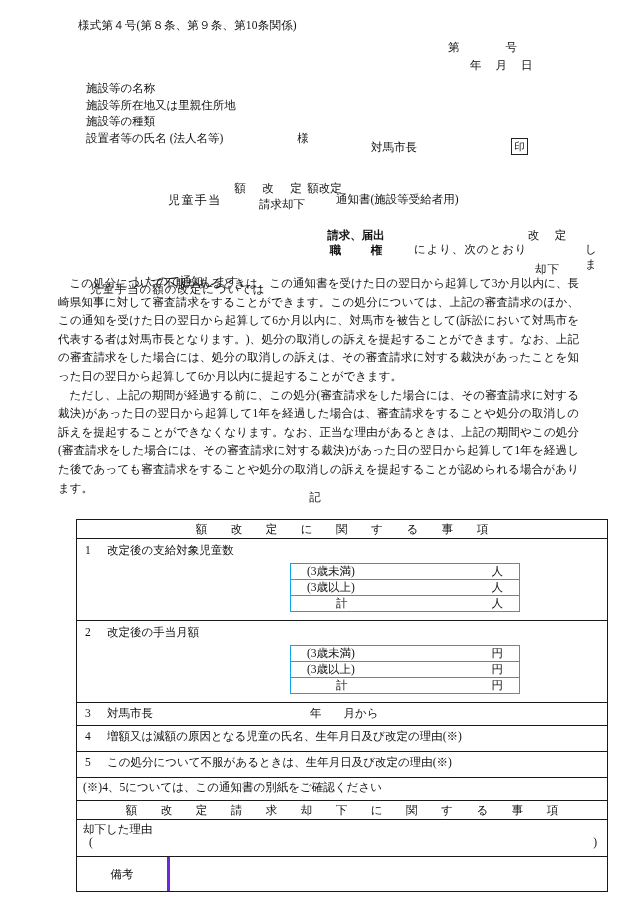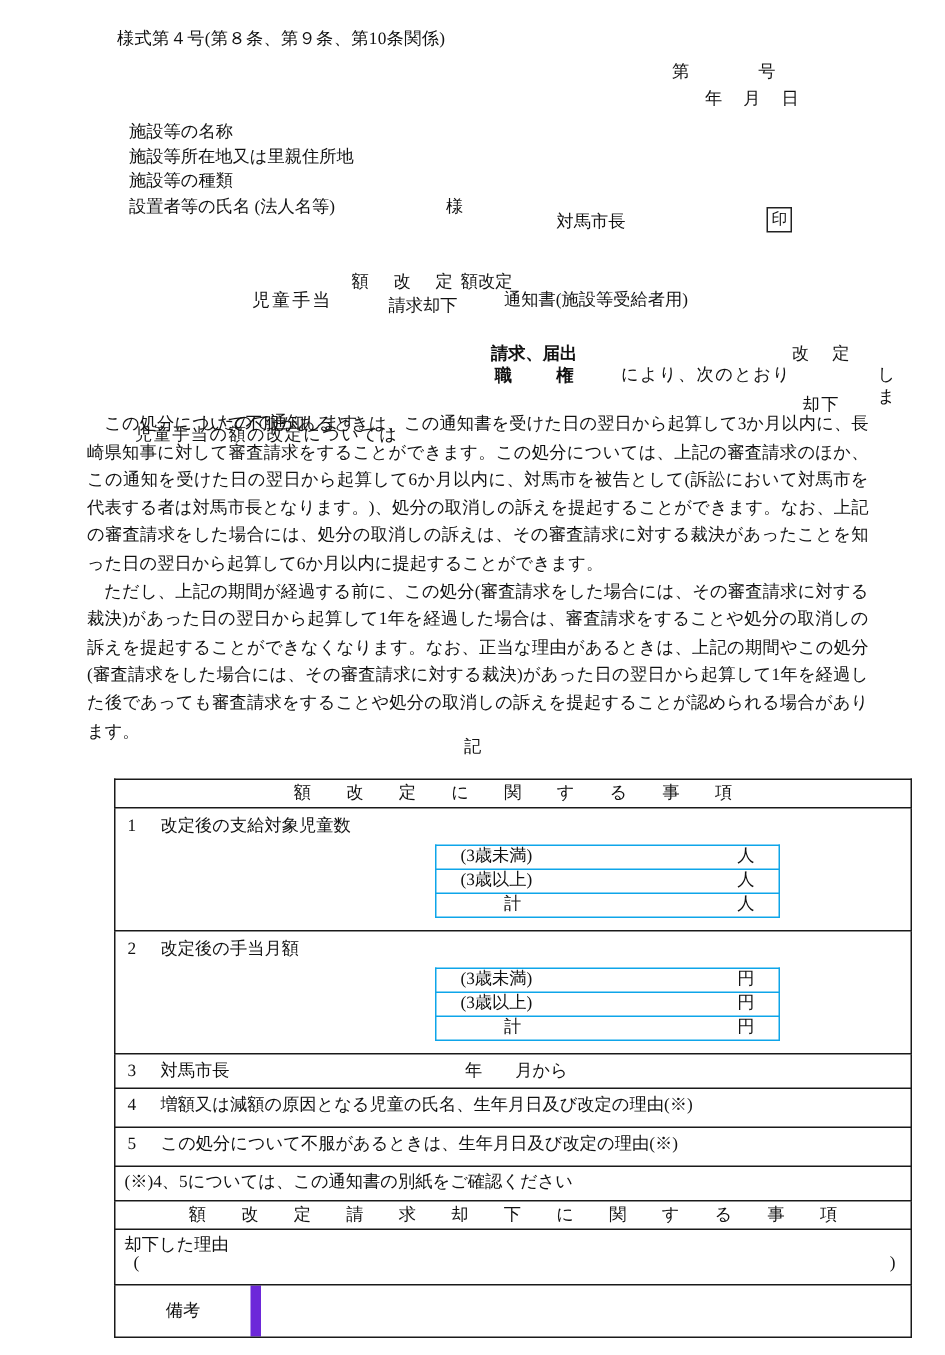--- a/index.html
+++ b/index.html
@@ -345,21 +345,21 @@
         <span class="r-open">(</span>
         <span class="r-close">)</span>
       </td>
     </tr>
 
     <tr>
       <td style="padding:0 !important;">
         <table style="width:100%; border-collapse:collapse; font-size:11.5px;">
           <tbody>
                 <tr>
-            <td class="bikou-label" style="border:none; border-right:7px solid #6d28d9;">備考</td>
+            <td class="bikou-label" style="border:none; border-right:3px solid #6d28d9;">備考</td>
             <td class="bikou-blank" style="border:none;"></td>
           </tr>
         </tbody>
             </table>
       </td>
     </tr>
   </tbody>
     </table>
 
 </div>

